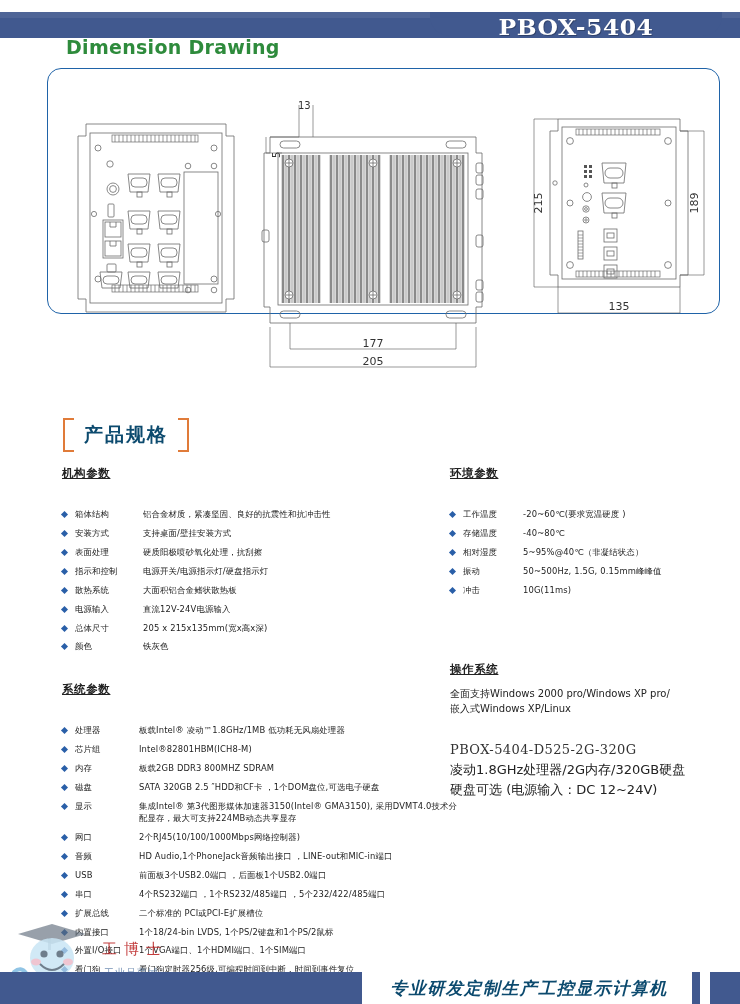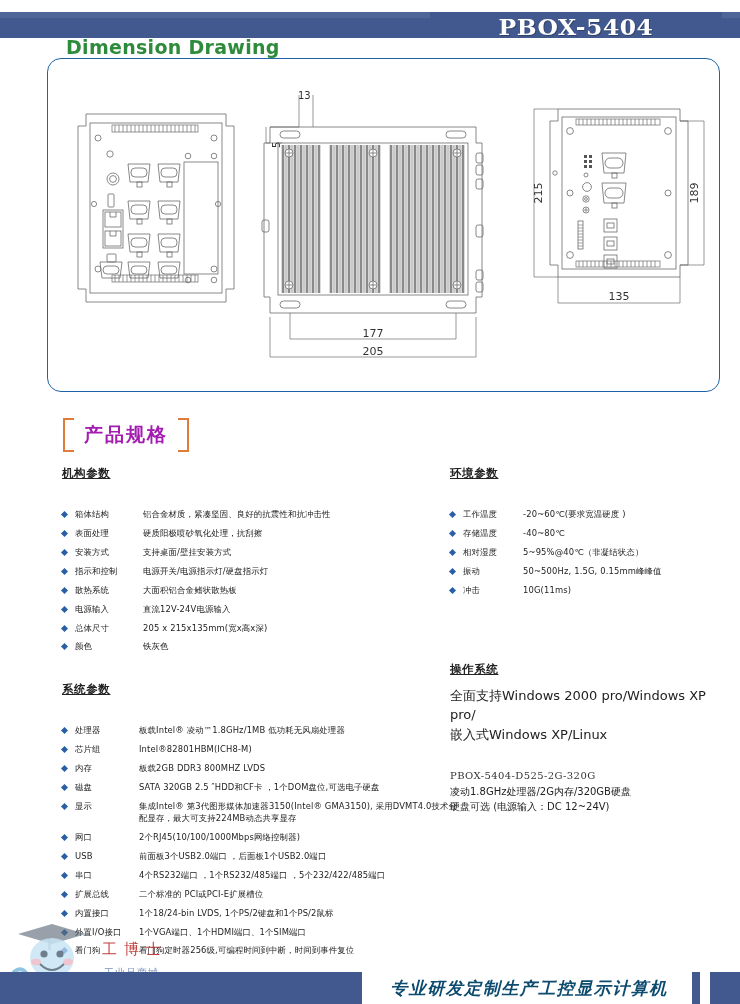--- a/index.html
+++ b/index.html
@@ -30,39 +30,39 @@
     text-shadow:1px 1px 0 rgba(0,0,0,.25);
     transform:translateY(2px) scaleX(1.02);
   }
   .dim-title{
     position:absolute;left:66px;top:36px;
     font-family:"DejaVu Sans","Liberation Sans",sans-serif;
     font-weight:bold;font-size:19px;color:#2e8b3c;letter-spacing:.3px;
   }
   
   .draw-box{
-    position:absolute;left:47px;top:58px;width:673px;height:334px;
+    position:absolute;left:47px;top:68px;width:673px;height:246px;
     border:1.6px solid #1f63a8;border-radius:14px;background:#fff;
     box-sizing:border-box;
   }
   .draw-inner{position:absolute;inset:0;}
   svg.tech{display:block;}
   
   .spec-head{
     position:absolute;left:63px;top:417px;
     height:36px;display:flex;align-items:center;
   }
   .brk{
     width:11px;height:34px;box-sizing:border-box;
     border:2px solid #e07b39;
   }
   .brk.l{border-right:none;}
   .brk.r{border-left:none;}
   .spec-head .txt{
-    font-size:19px;font-weight:bold;color:#a21caf;letter-spacing:2px;
+    font-size:19px;font-weight:bold;color:#0c4a6e;letter-spacing:2px;
     padding:0 10px;
   }
   
   .col-left{position:absolute;left:62px;top:466px;width:400px;}
   .col-right{position:absolute;left:450px;top:466px;width:285px;}
   .sec-title{
     font-size:11.5px;font-weight:bold;color:#222;margin-bottom:9px;
     letter-spacing:.6px;
     text-decoration:underline;
   }
@@ -80,22 +80,22 @@
   }
   
   .sys td{padding-bottom:3.5px;}
   .env td{padding-bottom:7.5px;}
   .mech td{padding-bottom:8px;}
   .sys td.k{width:64px;}
   .env td.k{width:60px;}
   .mech td.k{width:68px;}
   
   .blk{margin-top:22px;}
-  .blk p{margin:0;font-size:13px;line-height:1.5;color:#222;}
-  .blk.order p{font-size:10px;line-height:1.55;}
+  .blk p{margin:0;font-size:10px;line-height:1.5;color:#222;}
+  .blk.order p{font-size:13px;line-height:1.55;}
   .blk.order p.code{
     font-family:"DejaVu Serif","Liberation Serif",serif;
     letter-spacing:.4px;color:#333;
   }
   
   .wm{position:absolute;left:8px;top:918px;width:300px;height:78px;opacity:.85;}
   .wm .cn1{
     position:absolute;left:94px;top:22px;font-size:15px;color:#b91c1c;
     letter-spacing:7px;font-family:"DejaVu Serif","Liberation Serif",serif;
   }
@@ -531,27 +531,27 @@
   <div class="sec-title">机构参数</div>
   <table class="specs mech">
     <tbody>
       <tr>
         <td class="bullet"><span class="dia"></span></td>
         <td class="k">箱体结构</td>
         <td class="v">铝合金材质，紧凑坚固、良好的抗震性和抗冲击性</td>
       </tr>
       <tr>
         <td class="bullet"><span class="dia"></span></td>
+        <td class="k">安装方式</td>
+        <td class="v">支持桌面/壁挂安装方式</td>
+      </tr>
+      <tr>
+        <td class="bullet"><span class="dia"></span></td>
         <td class="k">表面处理</td>
         <td class="v">硬质阳极喷砂氧化处理，抗刮擦</td>
-      </tr>
-      <tr>
-        <td class="bullet"><span class="dia"></span></td>
-        <td class="k">安装方式</td>
-        <td class="v">支持桌面/壁挂安装方式</td>
       </tr>
       <tr>
         <td class="bullet"><span class="dia"></span></td>
         <td class="k">指示和控制</td>
         <td class="v">电源开关/电源指示灯/硬盘指示灯</td>
       </tr>
       <tr>
         <td class="bullet"><span class="dia"></span></td>
         <td class="k">散热系统</td>
         <td class="v">大面积铝合金鳍状散热板</td>
@@ -583,36 +583,41 @@
         <td class="v">板载Intel® 凌动™1.8GHz/1MB 低功耗无风扇处理器</td>
       </tr>
       <tr>
         <td class="bullet"><span class="dia"></span></td>
         <td class="k">芯片组</td>
         <td class="v"> Intel®82801HBM(ICH8-M)</td>
       </tr>
       <tr>
         <td class="bullet"><span class="dia"></span></td>
         <td class="k">内存</td>
-        <td class="v">板载2GB DDR3 800MHZ LVDS</td>
+        <td class="v">板载2GB DDR3 800MHZ SDRAM</td>
       </tr>
       <tr>
         <td class="bullet"><span class="dia"></span></td>
         <td class="k">磁盘</td>
         <td class="v">SATA 320GB 2.5 ″HDD和CF卡 ，1个DOM盘位,可选电子硬盘</td>
       </tr>
       <tr>
         <td class="bullet"><span class="dia"></span></td>
         <td class="k">显示</td>
         <td class="v">集成Intel® 第3代图形媒体加速器3150(Intel® GMA3150), 采用DVMT4.0技术分配显存，最大可支持224MB动态共享显存</td>
       </tr>
       <tr>
         <td class="bullet"><span class="dia"></span></td>
         <td class="k">网口</td>
         <td class="v">2个RJ45(10/100/1000Mbps网络控制器)</td>
+      </tr>
+      <tr>
+        <td class="bullet"><span class="dia"></span></td>
+        <td class="k">音频</td>
+        <td class="v">HD Audio,1个PhoneJack音频输出接口 ，LINE-out和MIC-in端口</td>
       </tr>
       <tr>
         <td class="bullet"><span class="dia"></span></td>
         <td class="k">USB</td>
         <td class="v">前面板3个USB2.0端口 ，后面板1个USB2.0端口</td>
       </tr>
       <tr>
         <td class="bullet"><span class="dia"></span></td>
         <td class="k">串口</td>
         <td class="v">4个RS232端口 ，1个RS232/485端口 ，5个232/422/485端口</td>

